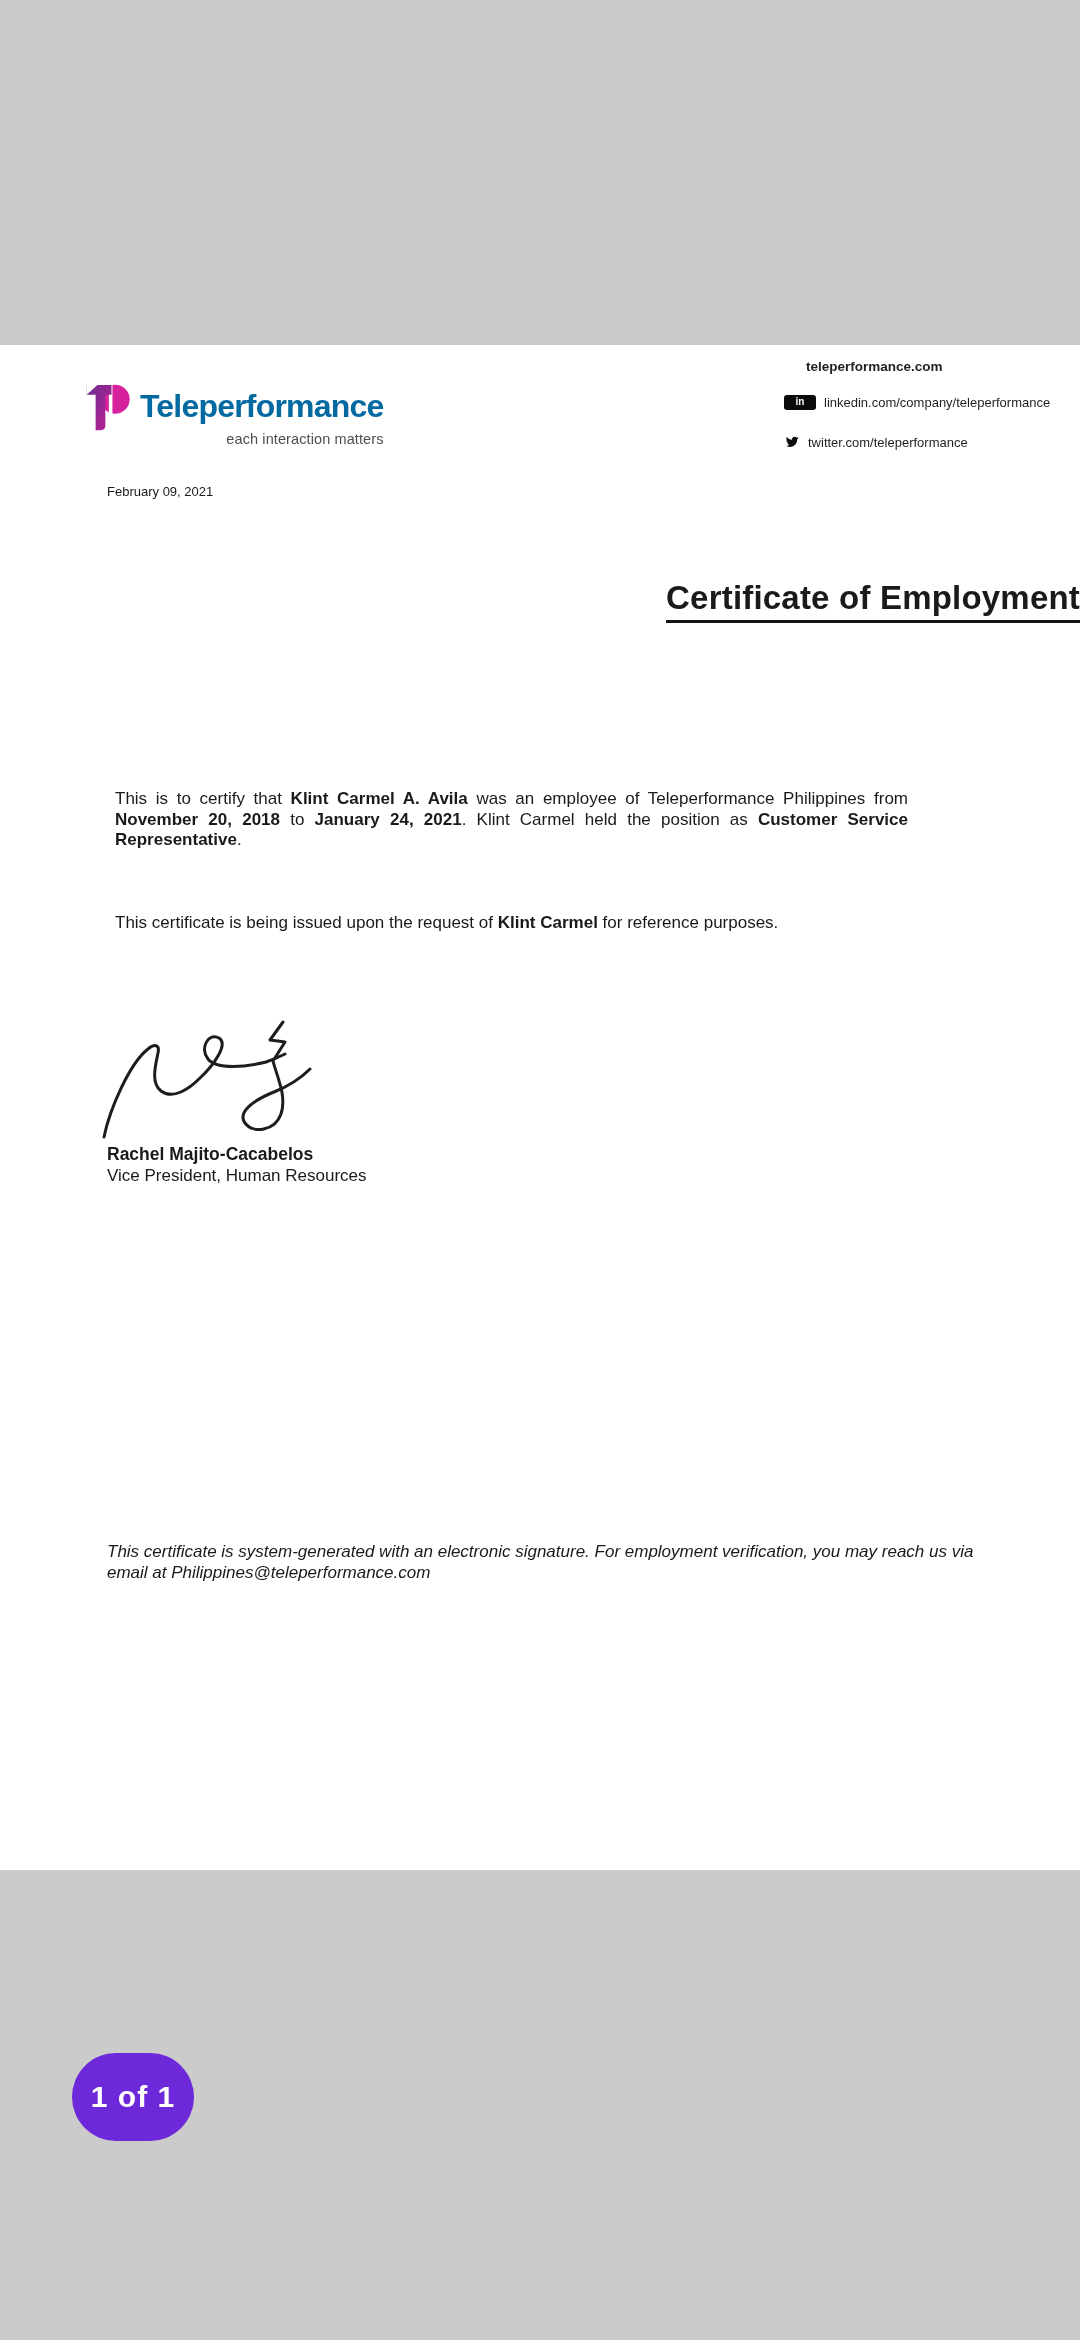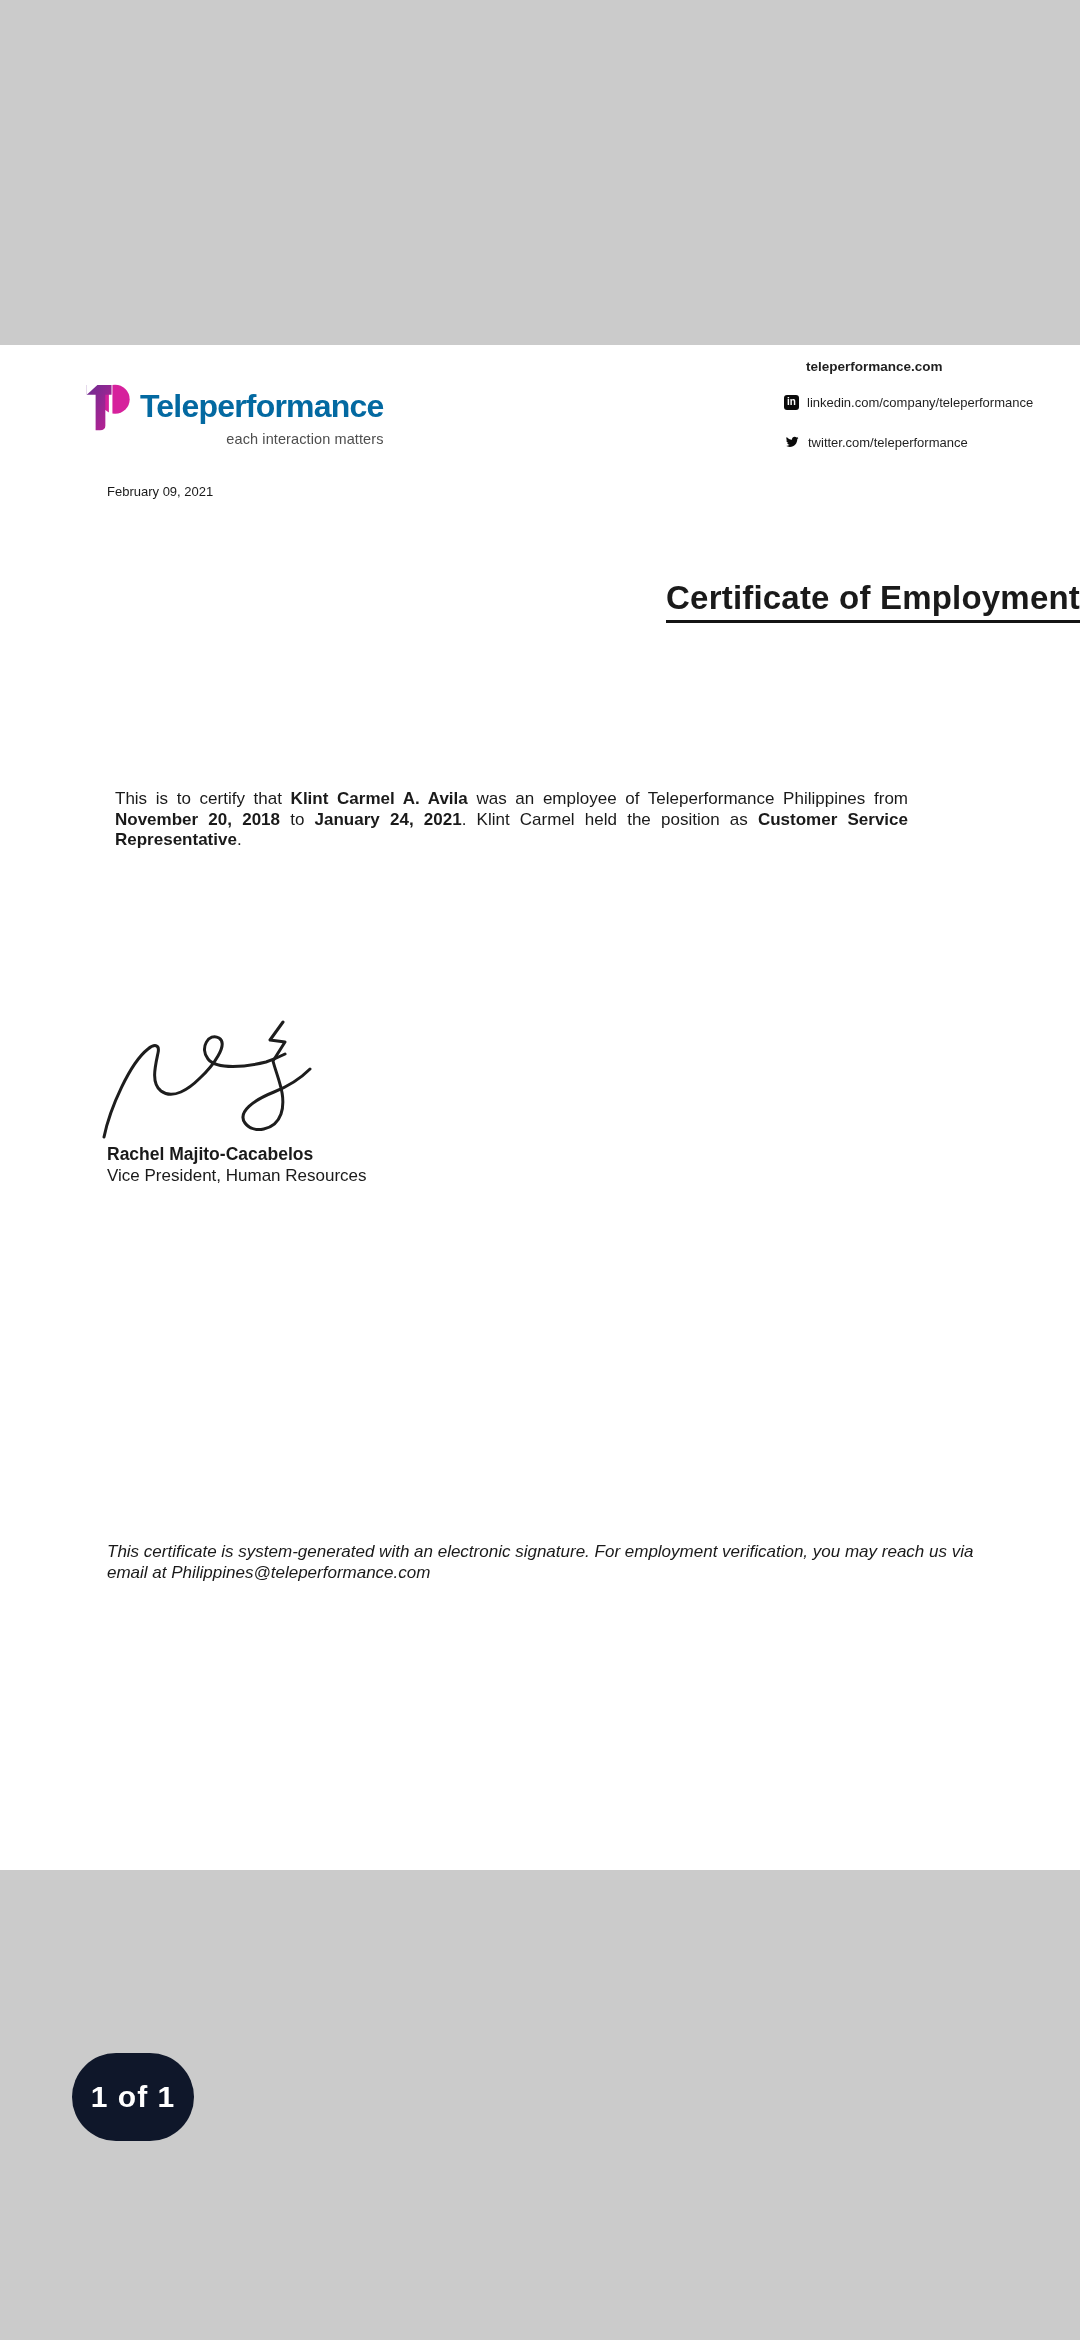--- a/index.html
+++ b/index.html
@@ -18,21 +18,21 @@
   .brand-name{font-size:32px;font-weight:bold;color:#0369a1;letter-spacing:-0.8px;line-height:34px;margin-top:8px;}
   .brand-tagline{font-size:14.5px;color:#4e4e4e;align-self:flex-end;margin-top:8px;letter-spacing:0.1px;}
   
   .social{position:absolute;left:784px;top:0;width:280px;}
   .social-row{position:absolute;left:0;display:flex;align-items:center;gap:8px;height:16px;}
   .social-row.r1{top:13px;padding-left:22px;}
   .social-row.r2{top:49px;}
   .social-row.r3{top:89px;}
   .social-text{font-size:13px;color:#1f1f1f;white-space:nowrap;}
   .social-text.bold{font-weight:bold;font-size:13.5px;}
-  .li-icon{width:15px;height:15px;background:#0a0a0a;border-radius:3px;color:#fff;
+  .li-icon{width:32px;height:15px;background:#0a0a0a;border-radius:3px;color:#fff;
     font-size:10px;font-weight:bold;display:flex;align-items:center;justify-content:center;line-height:1;}
   .tw-icon{width:16px;height:14px;}
   
   .date-line{position:absolute;left:107px;top:139px;font-size:13px;font-weight:normal;}
   .cert-title{position:absolute;left:0;top:234px;width:100%;text-align:right;}
   .cert-title span{display:inline-block;font-size:33px;font-weight:bold;letter-spacing:0.2px;
     border-bottom:3px solid #141414;padding-bottom:3px;}
   .para{position:absolute;left:115px;width:793px;font-size:17px;line-height:20.5px;text-align:justify;}
   .para.p1{top:427px;}
   .para.p2{top:551px;text-align:left;}
@@ -91,32 +91,33 @@
       </div>
     </div>
 
     <div class="date-line">February 09, 2021</div>
 
     <div class="cert-title">
       <span>Certificate of Employment</span>
     </div>
 
     <p class="para p1"><span>This is to certify that </span><b>Klint Carmel A. Avila</b><span> was an employee of Teleperformance Philippines from </span><b>November 20, 2018</b><span> to </span><b>January 24, 2021</b><span>. Klint Carmel held the position as </span><b>Customer Service Representative</b><span>.</span></p>
+    <p class="para p2"><span>This certificate is being issued upon the request of </span><b>Klint Carmel</b><span> for reference purposes.</span></p>
 
     <svg class="sig-svg" viewBox="0 0 240 130" fill="none">
       <path d="M8 122 C14 93 34 48 52 34 C58 29 64 29 62 38 C59 52 55 68 65 76 C77 85 93 74 104 63 C117 51 133 29 123 23 C113 17 103 33 112 44 C121 55 150 52 170 47 C176 45 183 42 189 39" stroke="#1d1d1d" stroke-width="3" stroke-linecap="round"></path>
       <path d="M187 7 L174 25 L189 27 L177 46 C181 62 191 81 185 99 C179 116 157 119 149 108 C141 97 158 85 178 77 C193 71 206 62 214 54" stroke="#1d1d1d" stroke-width="3" stroke-linecap="round" stroke-linejoin="round"></path>
     </svg>
     <div class="sig-name">Rachel Majito-Cacabelos</div>
     <div class="sig-role">Vice President, Human Resources</div>
 
     <p class="sys-note">This certificate is system-generated with an electronic signature. For employment verification, you may reach us via email at Philippines@teleperformance.com</p>
   </div>
 
-  <div class="page-indicator" style="background: #0f172a;">
+  <div class="page-indicator" style="background: #6d28d9;">
     <span>1 of 1</span>
   </div>
 
   <div class="navbar">
     
     
     
   </div>
 
 </div>

